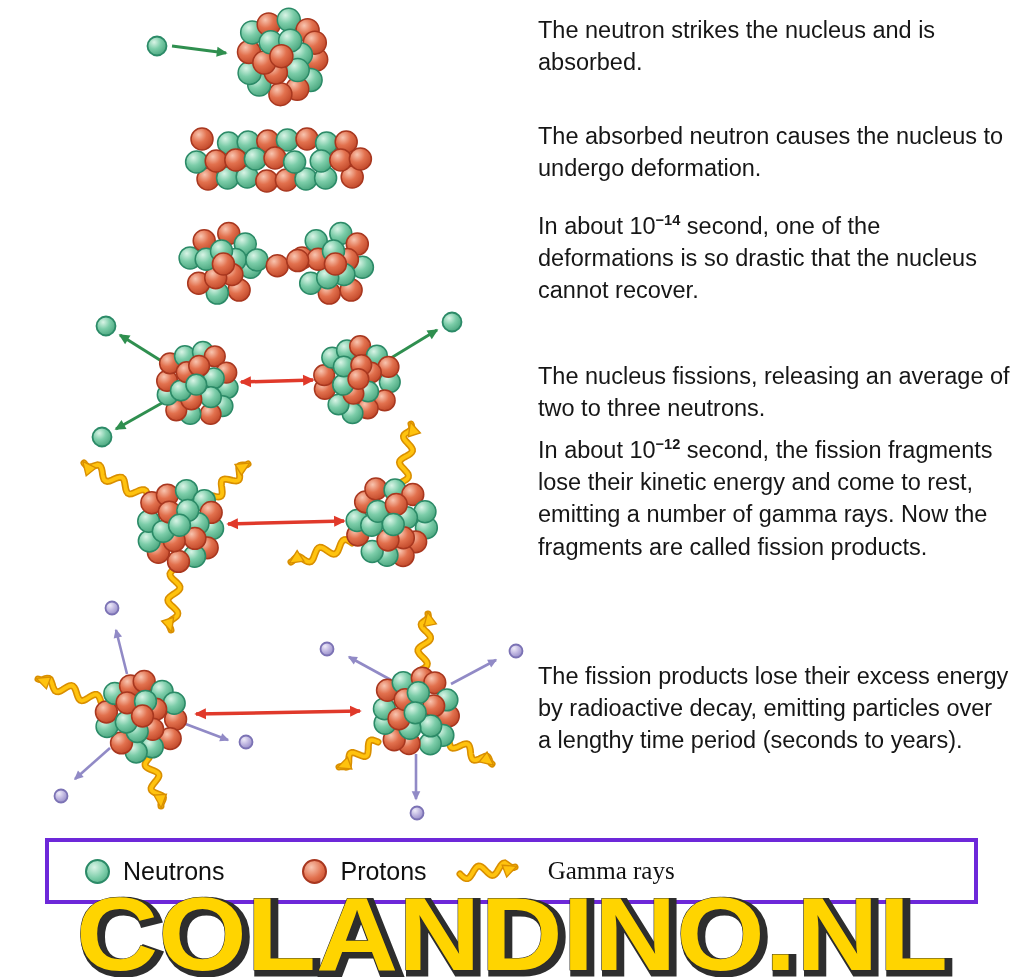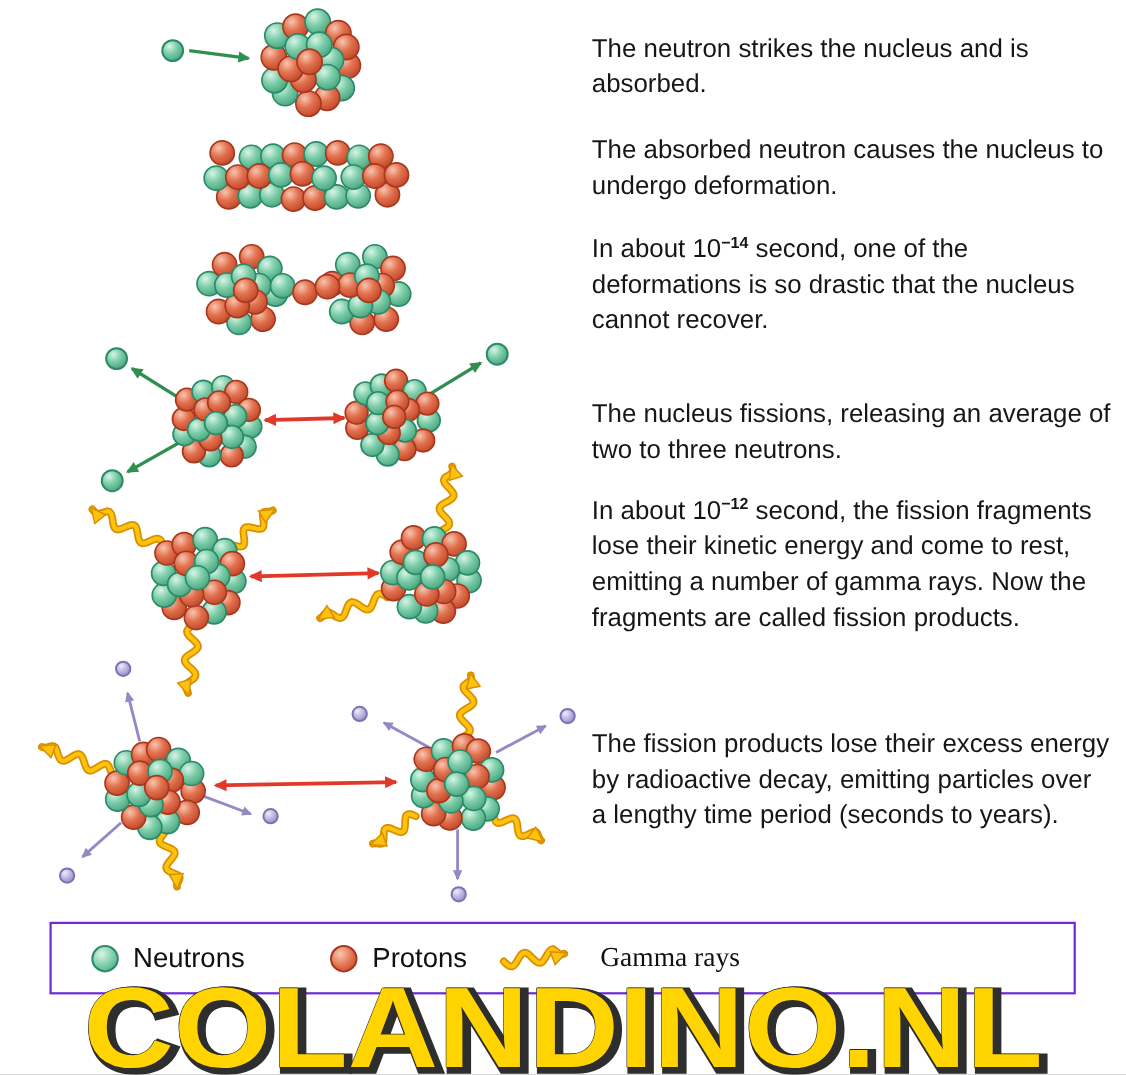--- a/index.html
+++ b/index.html
@@ -7,21 +7,21 @@
     position:relative;width:1024px;height:977px;background:#ffffff;
     overflow:hidden;font-family:"Liberation Sans",sans-serif;
   }
   .texts p{
     position:absolute;left:538px;width:472px;margin:0;
     font-size:23.5px;line-height:1.37;color:#161616;
   }
   .texts sup{font-size:0.62em;font-weight:bold;}
   .legend{
     position:absolute;left:45px;top:838px;width:933px;height:66px;
-    border:2px solid #6d28d9;background:#fff;box-sizing:border-box;
+    border:4px solid #6d28d9;background:#fff;box-sizing:border-box;
     display:flex;align-items:center;padding-left:36px;z-index:2;
   }
   .legend-item{display:flex;align-items:center;gap:13px;}
   .li-protons{margin-left:54px;padding-left:24px;}
   .li-beta{margin-left:22px;}
   .li-gamma{margin-left:28px;font-family:Liberation Serif, serif;}
   .legend-label{font-size:25px;color:#101010;white-space:nowrap;}
   .dot{border-radius:50%;display:inline-block;}
   .dot-n{width:21px;height:21px;background:radial-gradient(circle at 35% 30%,#d9f4e6,#7ccda9 55%,#43a078);border:2px solid #2b8a67;}
   .dot-p{width:21px;height:21px;background:radial-gradient(circle at 35% 30%,#f8c5b0,#e2714e 55%,#bc4224);border:2px solid #a8371f;}
@@ -304,25 +304,25 @@
         <circle cx="430.7" cy="725.9" r="10.924999999999999" fill="url(#gN)" stroke="#2b8a67" stroke-width="1.5"></circle>
         <circle cx="409.9" cy="728.2" r="10.924999999999999" fill="url(#gN)" stroke="#2b8a67" stroke-width="1.5"></circle>
         <circle cx="399.0" cy="718.8" r="10.924999999999999" fill="url(#gP)" stroke="#a8371f" stroke-width="1.5"></circle>
         <circle cx="405.1" cy="699.6" r="10.924999999999999" fill="url(#gP)" stroke="#a8371f" stroke-width="1.5"></circle>
         <circle cx="418.3" cy="692.7" r="10.924999999999999" fill="url(#gN)" stroke="#2b8a67" stroke-width="1.5"></circle>
         <circle cx="415.2" cy="712.8" r="10.924999999999999" fill="url(#gN)" stroke="#2b8a67" stroke-width="1.5"></circle>
       </g>
     </svg>
 
   <div class="texts">
-    <p style="top:28px"><span>The neutron strikes the nucleus and is absorbed.</span></p>
+    <p style="top:14px"><span>The neutron strikes the nucleus and is absorbed.</span></p>
     <p style="top:120px"><span>The absorbed neutron causes the nucleus to undergo deformation.</span></p>
     <p style="top:210px"><span>In about 10</span><sup>−14</sup><span> second, one of the deformations is so drastic that the nucleus cannot recover.</span></p>
     <p style="top:360px"><span>The nucleus fissions, releasing an average of two to three neutrons.</span></p>
-    <p style="top:448px"><span>In about 10</span><sup>−12</sup><span> second, the fission fragments lose their kinetic energy and come to rest, emitting a number of gamma rays. Now the fragments are called fission products.</span></p>
+    <p style="top:434px"><span>In about 10</span><sup>−12</sup><span> second, the fission fragments lose their kinetic energy and come to rest, emitting a number of gamma rays. Now the fragments are called fission products.</span></p>
     <p style="top:660px"><span>The fission products lose their excess energy by radioactive decay, emitting particles over a lengthy time period (seconds to years).</span></p>
   </div>
 
   <div class="legend">
     <div class="legend-item">
       <span class="dot dot-n"></span>
       <span class="legend-label">Neutrons</span>
     </div>
     <div class="legend-item li-protons">
       <span class="dot dot-p"></span>

